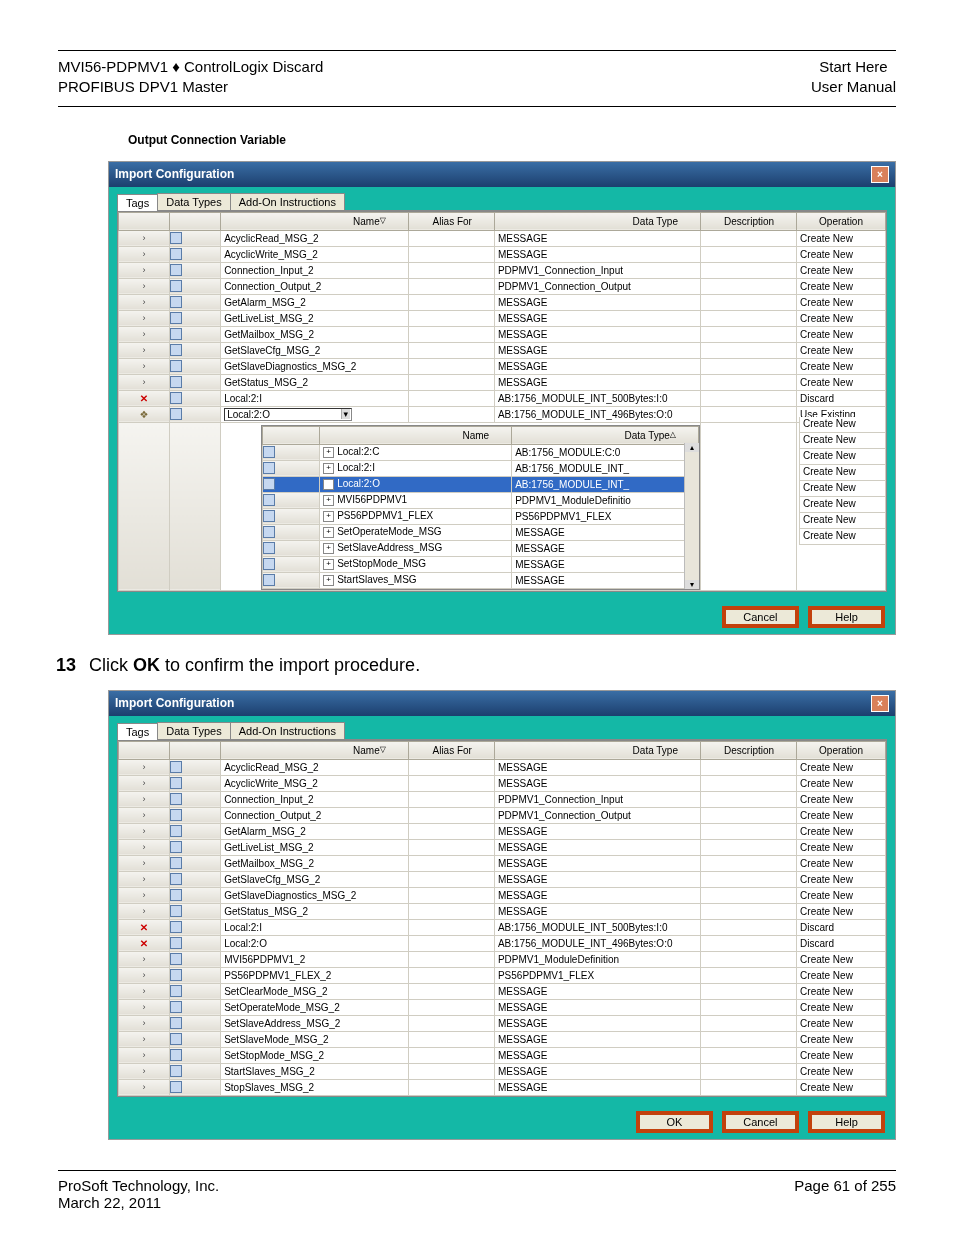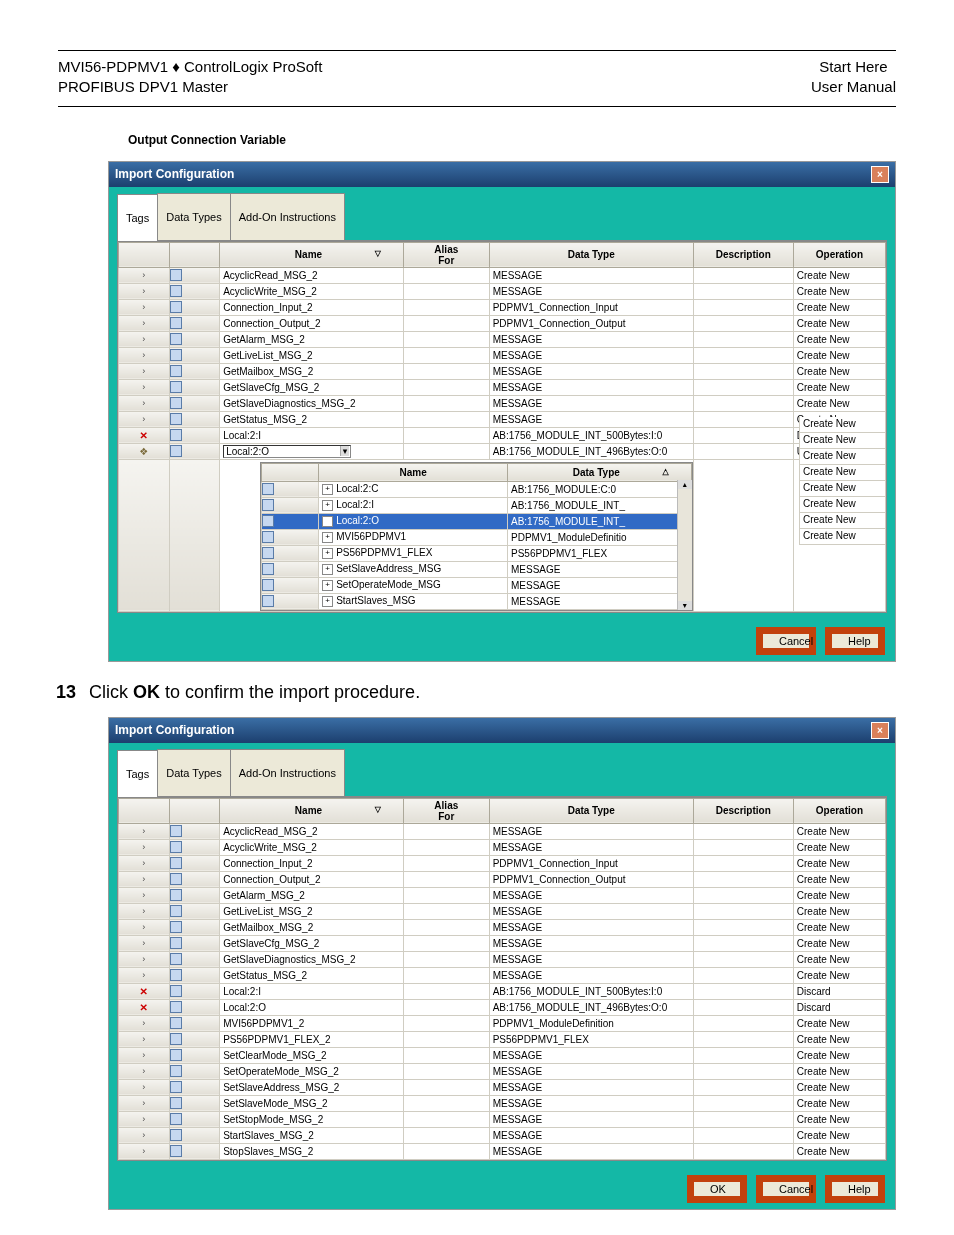--- a/index.html
+++ b/index.html
@@ -7,35 +7,35 @@
 .topline{border-top:1px solid #000;margin-bottom:6px}
 .hdr{display:flex;justify-content:space-between;font-size:15px;line-height:1.35}
 .sep{border-top:1px solid #000;margin-top:8px;margin-bottom:26px}
 .sect-title{font-size:12px;font-weight:bold;margin-left:70px;margin-bottom:14px}
 .step{font-size:18px;margin:20px 0 14px 0}
 .step b.num{display:inline-block;width:28px;margin-left:-2px}
 .dlg{border:1px solid #999;background:#14b8a6;margin:0 0 10px 50px;font-family:Tahoma,Arial,sans-serif;font-size:11px;position:relative}
 .titlebar{background:linear-gradient(#3a6ea5,#1c3f6e);color:#fff;font-weight:bold;padding:4px 6px;font-size:12px;display:flex;justify-content:space-between;align-items:center}
 .titlebar .xbtn{background:#d9805a;border:1px solid #fff;width:16px;height:15px;display:flex;align-items:center;justify-content:center;font-size:10px;font-weight:bold}
 .tabs{display:flex;border-bottom:1px solid #888;margin:6px 8px 0 8px}
-.tab{padding:17px 8px;border:1px solid #888;border-bottom:none;background:#ece9d8;margin-right:-1px;font-size:11px}
+.tab{padding:2px 8px;border:1px solid #888;border-bottom:none;background:#ece9d8;margin-right:-1px;font-size:11px}
 .tab.active{background:#fff;position:relative;top:1px}
 .gridwrap{margin:0 8px 8px 8px;background:#fff;border:1px solid #888}
 table.grid{border-collapse:collapse;width:100%;font-size:10px;color:#000}
-table.grid th{background:linear-gradient(#f5f4f0,#e2dfd6);border:1px solid #aca899;padding:1px 22px;text-align:center;font-weight:bold;font-size:10px;height:15px}
+table.grid th{background:linear-gradient(#f5f4f0,#e2dfd6);border:1px solid #aca899;padding:1px 22px;text-align:right;font-weight:normal;font-size:10px;height:15px}
 table.grid td{border:1px solid #d0cdc2;padding:1px 3px;height:13px;background:#fff;white-space:nowrap;overflow:hidden}
 table.grid td.gutter{background:linear-gradient(#f5f4f0,#e2dfd6);width:12px;text-align:center;padding:0;font-size:9px;color:#444}
 table.grid td.gutter2{background:linear-gradient(#f5f4f0,#e2dfd6);width:12px;padding:0}
 table.grid tr.sel td{background:#316ac5;color:#fff}
 .ticon{display:inline-block;width:10px;height:10px;background:#c6d8f0;border:1px solid #5a7ca8;vertical-align:middle}
 .exp{display:inline-block;width:9px;height:9px;border:1px solid #888;font-size:8px;line-height:8px;text-align:center;margin-right:3px;vertical-align:middle;background:#fff}
 .xdel{color:#c00;font-weight:bold;font-size:10px}
 .leaf{color:#7a6a3a;font-size:10px}
 .btns{text-align:right;padding:6px 10px}
-.btns button{font-family:Tahoma,Arial;font-size:11px;padding:1px 16px;width:60px;margin-left:6px;background:#ece9d8;border:7px solid #c2410c}
+.btns button{font-family:Tahoma,Arial;font-size:11px;padding:1px 16px;width:77px;margin-left:6px;background:#ece9d8;border:4px solid #c2410c}
 .dropdown{border:1px inset #888;background:#fff;display:inline-block;padding:0 14px 0 2px;position:relative;min-width:110px}
 .dropdown:after{content:"▾";position:absolute;right:1px;top:0;font-size:9px;background:#ddd;padding:0 2px;border-left:1px solid #aaa}
 .subbox{margin:2px 0 0 40px;border:1px solid #888;background:#fff;position:relative}
 .subbox table{border-collapse:collapse;width:100%;font-size:10px}
 .subbox th{background:linear-gradient(#f5f4f0,#e2dfd6);border:1px solid #aca899;padding:1px 4px;text-align:left;font-weight:normal;font-size:10px}
 .subbox td{border:1px solid #d0cdc2;padding:1px 3px;height:13px;white-space:nowrap}
 .subbox .sbar{position:absolute;right:0;top:17px;bottom:0;width:14px;background:#e8e5da;border-left:1px solid #bbb}
 .subbox .sbar:before{content:"▴";position:absolute;top:0;left:0;right:0;text-align:center;font-size:8px;background:#ddd}
 .subbox .sbar:after{content:"▾";position:absolute;bottom:0;left:0;right:0;text-align:center;font-size:8px;background:#ddd}
 .ftr{border-top:1px solid #000;margin-top:30px;padding-top:6px;display:flex;justify-content:space-between;font-size:15px}
@@ -46,21 +46,21 @@
 .col-desc{width:52px}
 </style>
 </head>
 <body>
 
 <div class="page">
 
   <div class="topline"></div>
   <div class="hdr">
     <div>
-      <div>MVI56-PDPMV1 ♦ ControlLogix ProSoft</div>
+      <div>MVI56-PDPMV1 ♦ ControlLogix Discard</div>
       <div>PROFIBUS DPV1 Master</div>
     </div>
     <div style="text-align:center">
       <div>Start Here</div>
       <div>User Manual</div>
     </div>
   </div>
   <div class="sep"></div>
 
   <div class="sect-title">Output Connection Variable</div>
@@ -228,26 +228,31 @@
           <td><span class="exp">+</span>MVI56PDPMV1</td>
           <td>PDPMV1_ModuleDefinitio</td>
                       </tr>
                       <tr class="">
           <td class="gutter2"><span class="ticon"></span></td>
           <td><span class="exp">+</span>PS56PDPMV1_FLEX</td>
           <td>PS56PDPMV1_FLEX</td>
                       </tr>
                       <tr class="">
           <td class="gutter2"><span class="ticon"></span></td>
+          <td><span class="exp">+</span>SetOperateMode_MSG</td>
+          <td>MESSAGE</td>
+                      </tr>
+                      <tr class="">
+          <td class="gutter2"><span class="ticon"></span></td>
           <td><span class="exp">+</span>SetSlaveAddress_MSG</td>
           <td>MESSAGE</td>
                       </tr>
                       <tr class="">
           <td class="gutter2"><span class="ticon"></span></td>
-          <td><span class="exp">+</span>SetOperateMode_MSG</td>
+          <td><span class="exp">+</span>SetStopMode_MSG</td>
           <td>MESSAGE</td>
                       </tr>
                       <tr class="">
           <td class="gutter2"><span class="ticon"></span></td>
           <td><span class="exp">+</span>StartSlaves_MSG</td>
           <td>MESSAGE</td>
                       </tr>
                     </tbody>
                   </table>
                 </div>

